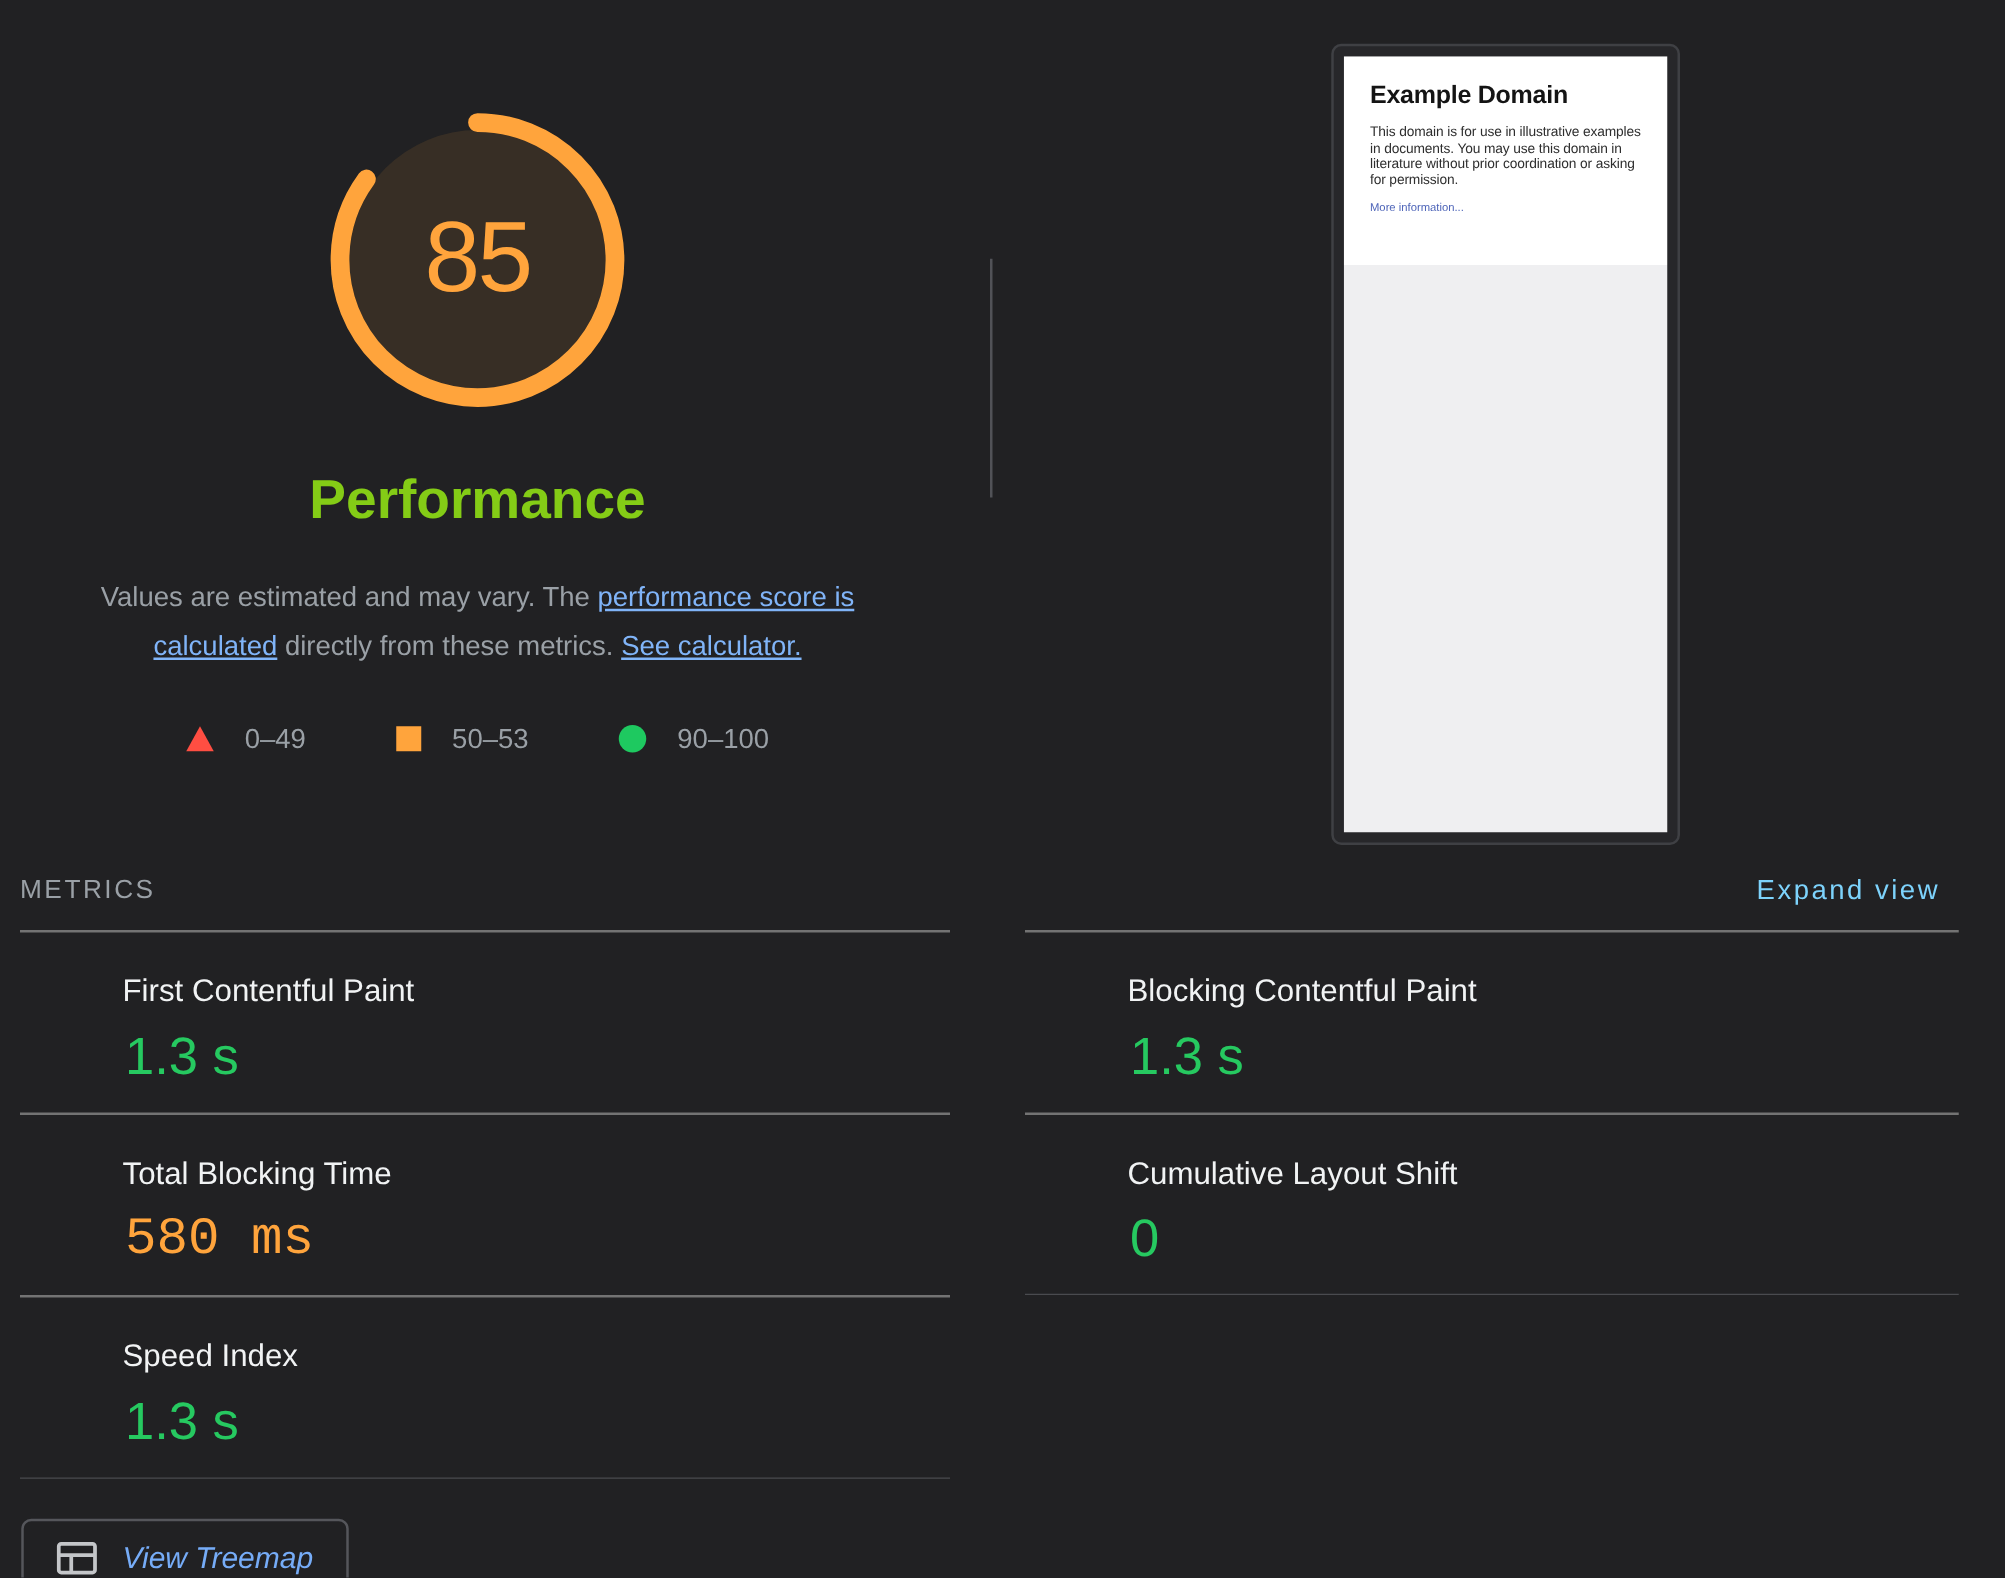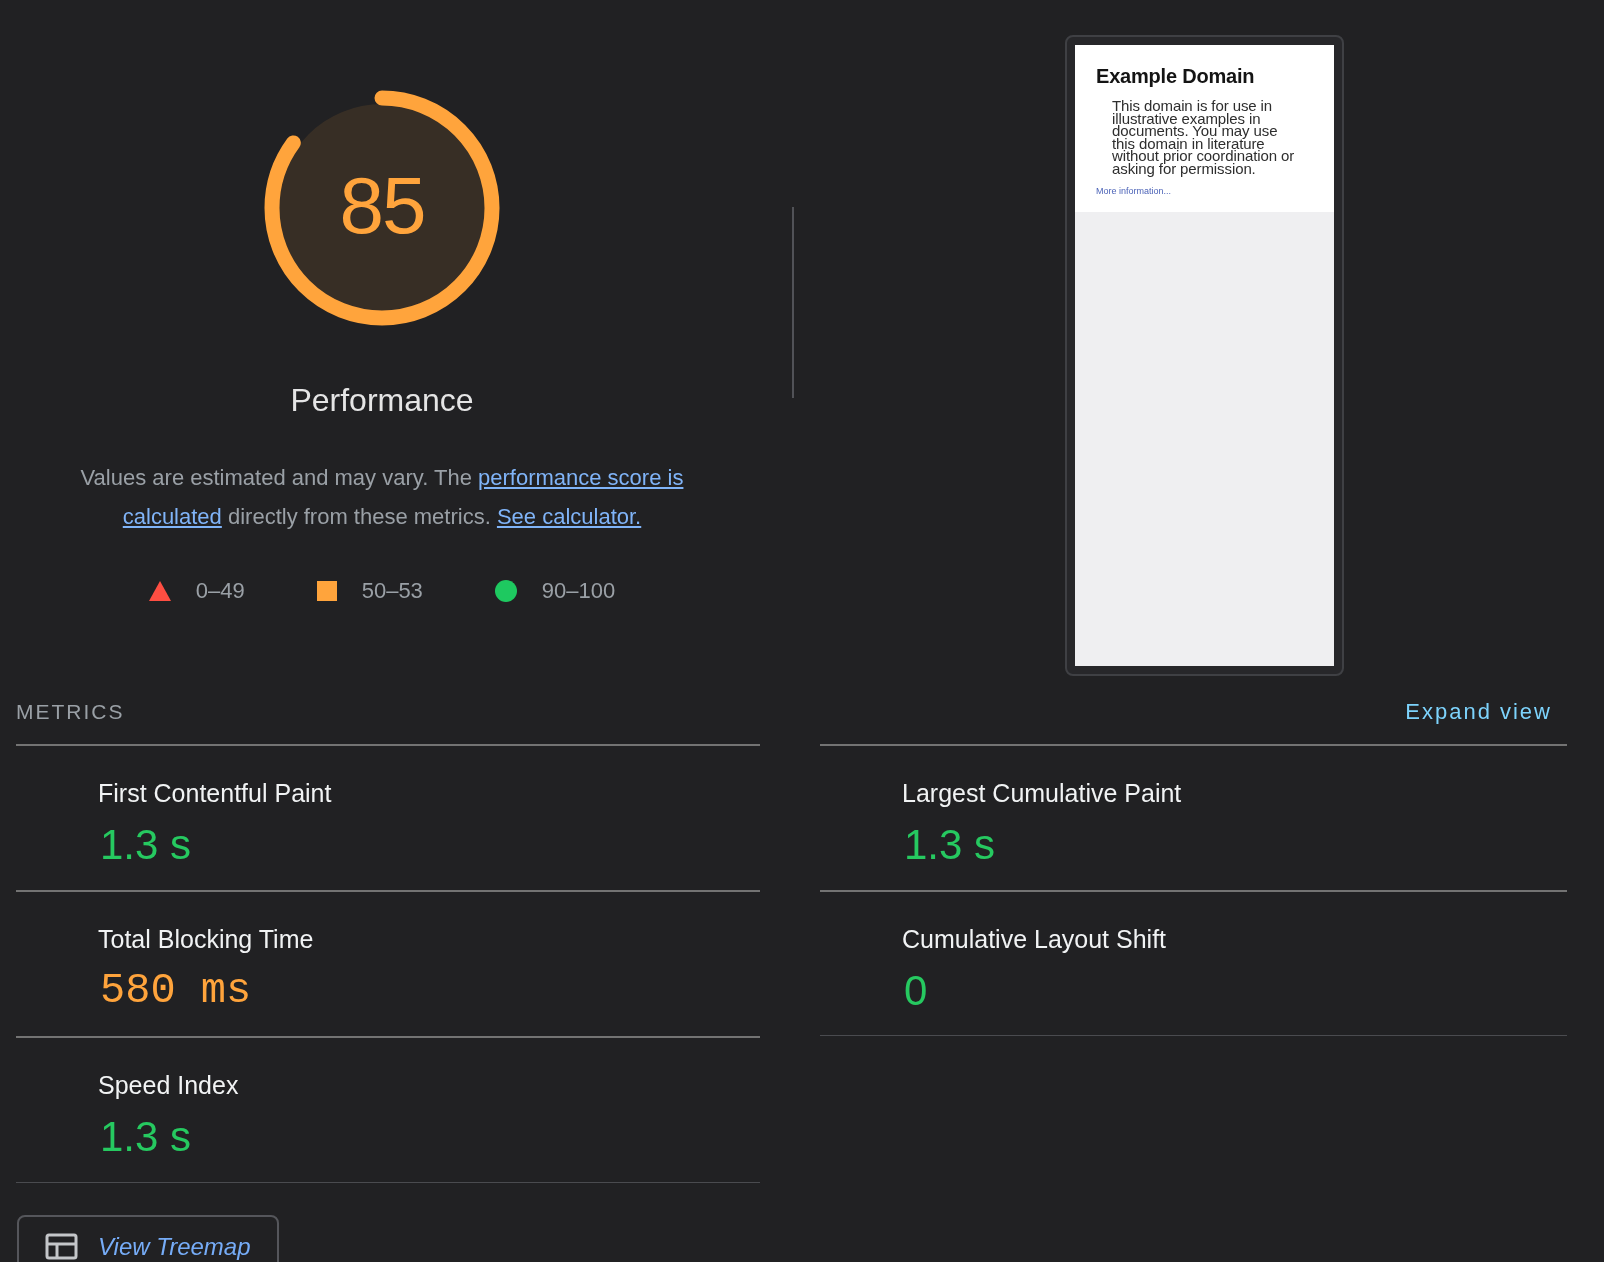--- a/index.html
+++ b/index.html
@@ -6,21 +6,21 @@
   body{
     width:1604px;height:1262px;position:relative;overflow:hidden;
     background:#212123;
     font-family:"Liberation Sans","DejaVu Sans",sans-serif;
     -webkit-font-smoothing:antialiased;
   }
   
   .summary{position:absolute;left:2px;top:0;width:760px;}
   .gauge-wrap{width:240px;height:240px;margin:88px auto 0;position:relative;}
   .perf-title{
-    text-align:center;font-size:32px;font-weight:400;color:#e5e5e5;
+    text-align:center;font-size:44px;font-weight:700;color:#84cc16;
     margin-top:50px;line-height:44px;
   }
   .desc{
     width:700px;margin:36px auto 0;text-align:center;
     font-size:22px;line-height:39px;color:#9aa0a6;
   }
   .desc a{color:#80b4f8;text-decoration:underline;cursor:pointer;}
   .legend{
     display:flex;justify-content:center;align-items:center;
     gap:72px;margin-top:42px;
@@ -44,21 +44,21 @@
     box-sizing:border-box;background:#27272a;border:2px solid #3f4044;border-radius:8px;
     padding:8px;cursor:pointer;
   }
   .thumb{width:100%;height:100%;display:flex;flex-direction:column;overflow:hidden;}
   .thumb-white{
     background:#ffffff;height:167px;box-sizing:border-box;
     padding:20px 21px 0;flex:none;
   }
   .thumb-h1{font-size:20px;font-weight:700;color:#141414;margin:0;letter-spacing:-0.2px;}
   .thumb-p{
-    font-size:15px;line-height:12.5px;color:#2e2e2e;margin:12px 16px 0;
+    font-size:11px;line-height:12.5px;color:#2e2e2e;margin:12px 0 0;
     letter-spacing:-0.1px;
   }
   .thumb-link{display:block;font-size:9px;color:#4d64b8;margin-top:11px;text-decoration:none;}
   .thumb-gray{flex:1;background:#efeff1;}
 
   
   .metrics{position:absolute;left:16px;top:680px;width:1551px;}
   .m-header{
     display:flex;justify-content:space-between;align-items:center;
     height:64px;padding-right:15px;
@@ -171,21 +171,21 @@
             <line x1="12" y1="11" x2="12" y2="25" stroke="#c4c6c9" stroke-width="3"></line>
           </svg>
           <span>View Treemap</span>
         </button>
       </div>
     </div>
 
     <div class="m-col m-col-right">
       <div class="metric-row">
         <span class="mi"><span class="icon-circle"></span></span>
-        <span class="m-label">Largest Cumulative Paint</span>
+        <span class="m-label">Blocking Contentful Paint</span>
         <span class="m-value good">1.3 s</span>
       </div>
       <div class="metric-row">
         <span class="mi"><span class="icon-circle"></span></span>
         <span class="m-label">Cumulative Layout Shift</span>
         <span class="m-value good">0</span>
       </div>
     </div>
 
   </div>

